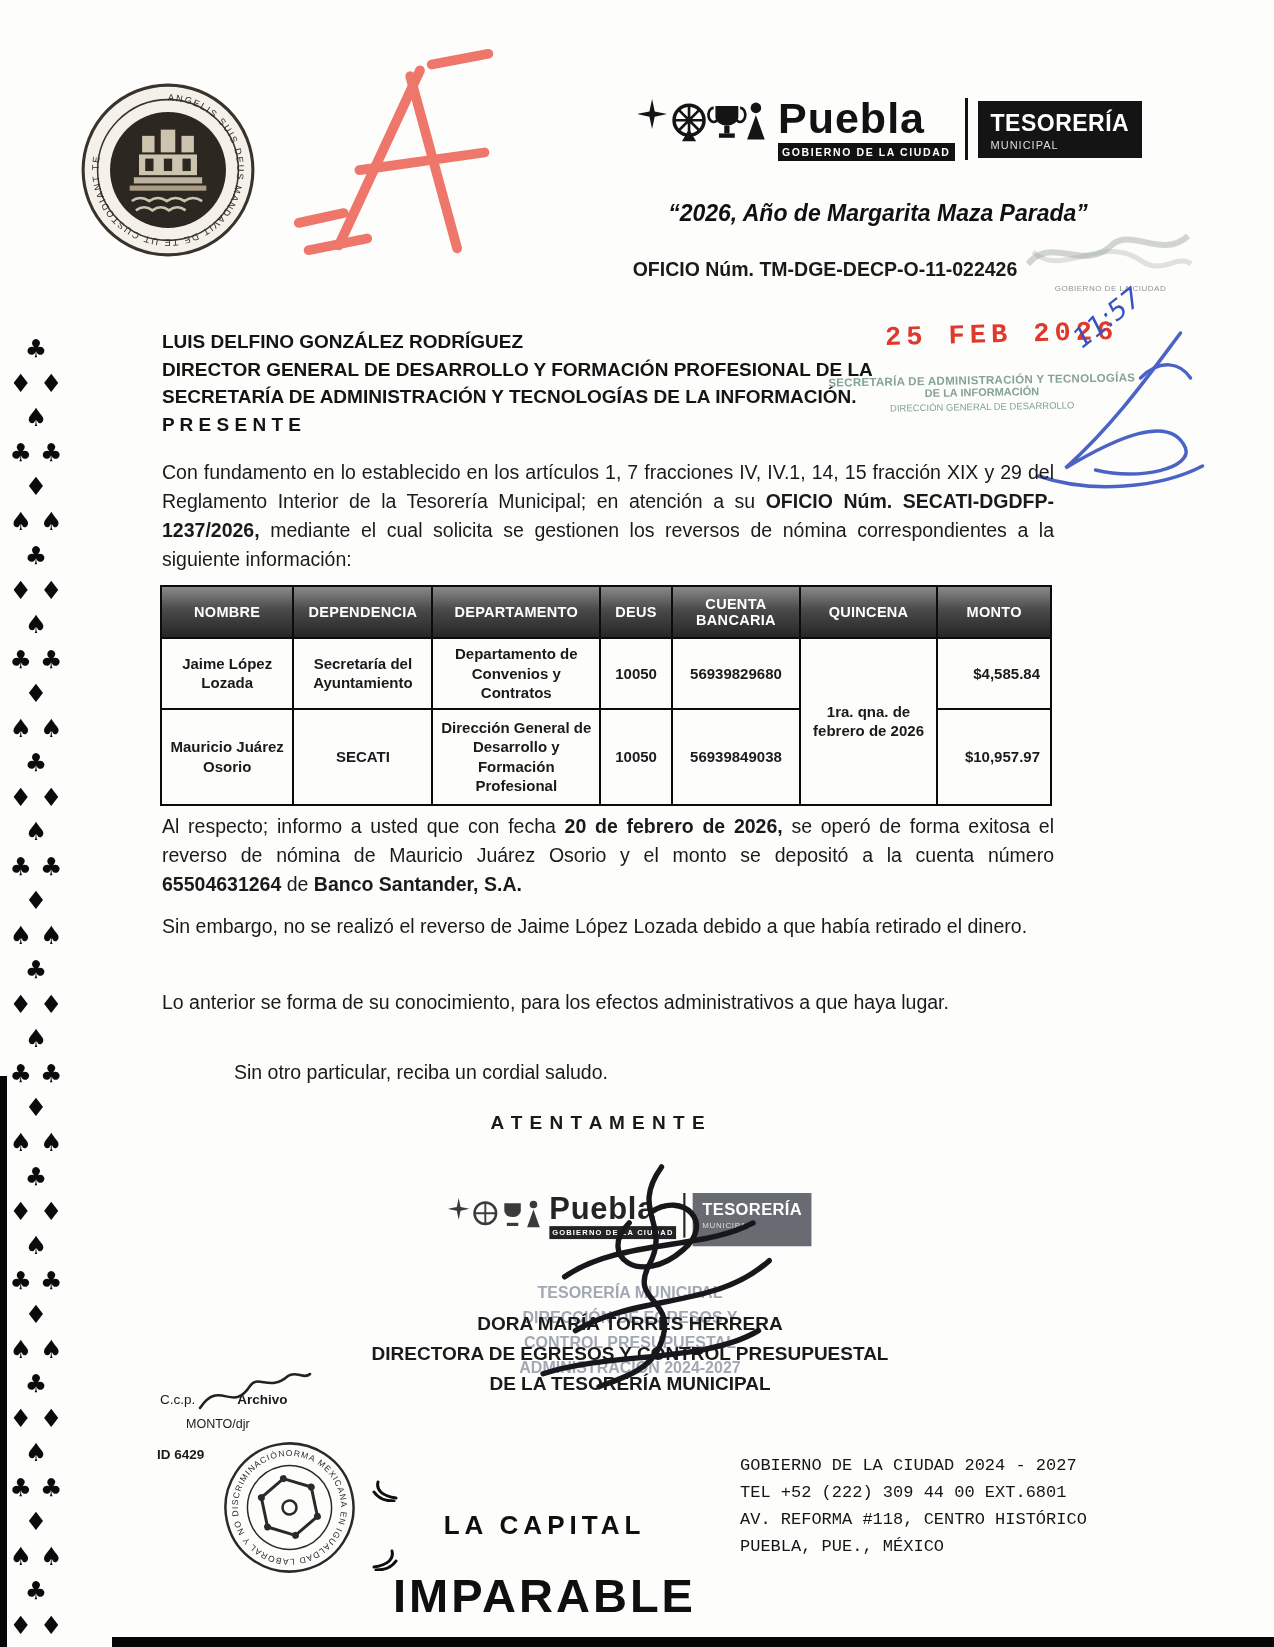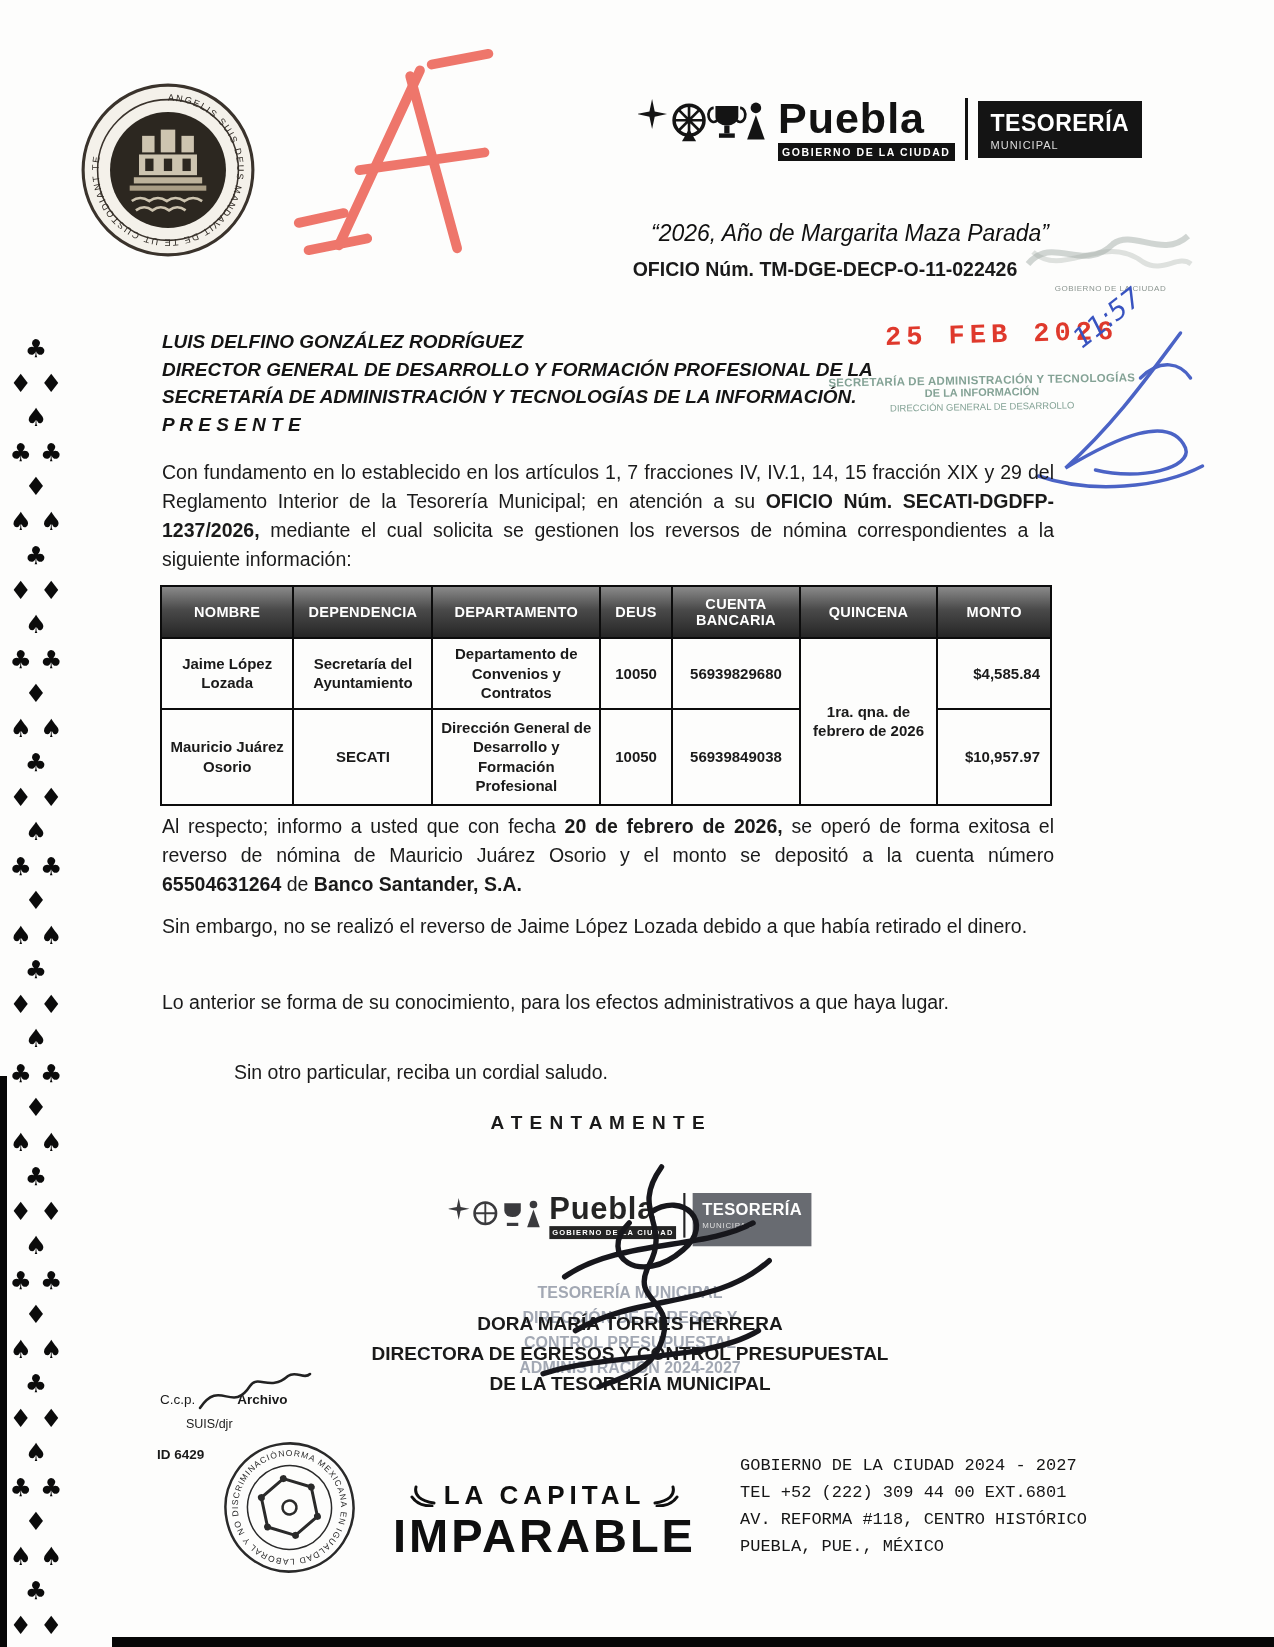--- a/index.html
+++ b/index.html
@@ -27,34 +27,34 @@
   .logo-block { left:638px; top:92px; display:flex; align-items:center; }
   .logo-icons { width:132px; height:74px; margin-right:8px; }
   .brand-name { font-size:43px; font-weight:700; letter-spacing:1px; color:#121212; line-height:1; }
   .brand-bar { background:#121212; color:#fff; font-size:10.5px; font-weight:700; letter-spacing:1.6px;
     text-align:center; padding:3px 4px; margin-top:3px; }
   .logo-divider { width:3px; background:#121212; height:62px; margin:0 10px; }
   .dept-box { background:#141414; color:#fff; padding:9px 13px 7px; }
   .dept-main { font-size:23px; font-weight:700; letter-spacing:.5px; }
   .dept-sub { font-size:11px; letter-spacing:1px; margin-top:2px; color:#ddd; }
 
-  .motto { left:600px; top:200px; width:500px; text-align:center; font-style:italic;
-    font-weight:400; font-size:23px; color:#101010;margin-top:20px; }
+  .motto { left:628px; top:200px; width:500px; text-align:center; font-style:italic;
+    font-weight:700; font-size:23px; color:#101010; }
   .oficio { left:600px; top:258px; width:450px; text-align:center; font-weight:700; font-size:19.5px; }
 
   .stamp-frag { left:1018px; top:224px; width:185px; text-align:center; }
   .stamp-frag-text { font-size:8px; color:#8b9590; letter-spacing:.5px; margin-top:1px; }
 
   .date-stamp { left:885px; top:320px; font-family:"Liberation Mono",monospace; font-weight:700;
     font-size:27px; color:#df392c; letter-spacing:5px; transform:rotate(-1.5deg); }
   .time-note { left:1068px; top:302px; font-size:27px; color:#3853c0; font-style:italic;
     transform:rotate(-38deg); font-family:"DejaVu Sans",sans-serif; }
   .blue-sign { left:1018px; top:318px; width:195px; height:180px; }
 
-  .recipient { left:162px; top:328px; font-weight:700; font-size:19px; line-height:27.5px; color:#141414;font-style:italic; }
+  .recipient { left:162px; top:328px; font-weight:700; font-size:19px; line-height:27.5px; color:#141414; }
 
   .recv-stamp { left:792px; top:374px; width:380px; text-align:center; color:#6f9384; opacity:.85;
     transform:rotate(-1deg); }
   .recv-l1 { font-size:11.5px; font-weight:700; letter-spacing:.3px; }
   .recv-l2 { font-size:11px; font-weight:700; }
   .recv-l3 { font-size:9.5px; margin-top:3px; }
 
   .par { position:absolute; left:162px; width:892px; font-size:19.5px; line-height:29px;
     text-align:justify; color:#1a1a1a; }
   .p5 { padding-left:72px; text-align:left; }
@@ -84,22 +84,22 @@
 
   .ccp { left:160px; top:1392px; font-size:13.5px; }
   .ccp b { margin-left:42px; }
   .initials { left:186px; top:1417px; font-size:12.5px; }
   .ccp-scribble { left:192px; top:1366px; width:125px; height:56px; }
   .doc-id { left:157px; top:1447px; font-weight:700; font-size:13.5px; }
 
   .cert-stamp { left:222px; top:1440px; width:135px; height:135px; transform:rotate(-12deg); }
 
   .brand-footer { left:372px; top:1480px; width:345px; text-align:center; color:#0f0f0f; }
-  .bf-top { display:flex; align-items:center; justify-content:center; gap:8px; font-weight:700;
-    font-size:26px; letter-spacing:5px; }
+  .bf-top { display:flex; justify-content:center; gap:8px; font-weight:700;
+    font-size:26px; letter-spacing:5px;flex-direction:column; }
   .bf-bottom { font-size:47px; font-weight:700; letter-spacing:3px; line-height:1.08; }
 
   .contact { left:740px; top:1452px; font-family:"Liberation Mono",monospace; font-size:17px;
     line-height:27px; color:#161616; }
 </style>
 </head>
 <body>
 
 <div class="page">
 
@@ -328,21 +328,21 @@
       </g>
     </svg>
   </div>
 
   <div class="abs ccp">
     <span>C.c.p.</span><b>Archivo</b>
   </div>
   <svg class="abs ccp-scribble" viewBox="0 0 125 56">
     <path d="M8,42 C28,12 40,48 58,20 C66,8 78,26 96,10 C104,4 112,14 118,8" stroke="#222" stroke-width="2.5" fill="none" stroke-linecap="round"></path>
   </svg>
-  <div class="abs initials">SUIS/djr</div>
+  <div class="abs initials">MONTO/djr</div>
   <div class="abs doc-id">ID 6429</div>
 
   <svg class="abs cert-stamp" viewBox="0 0 135 135">
     <defs>
         <path id="certcirc" d="M67.5,16 a51.5,51.5 0 1,1 -0.1,0" fill="none"></path>
       </defs>
     <circle cx="67.5" cy="67.5" r="64" fill="none" stroke="#2a2a2a" stroke-width="2.5"></circle>
     <circle cx="67.5" cy="67.5" r="42" fill="none" stroke="#2a2a2a" stroke-width="1.5"></circle>
     <text font-size="8.5" fill="#2a2a2a" letter-spacing="1">
       <textPath href="#certcirc">NORMA MEXICANA EN IGUALDAD LABORAL Y NO DISCRIMINACIÓN •</textPath>

